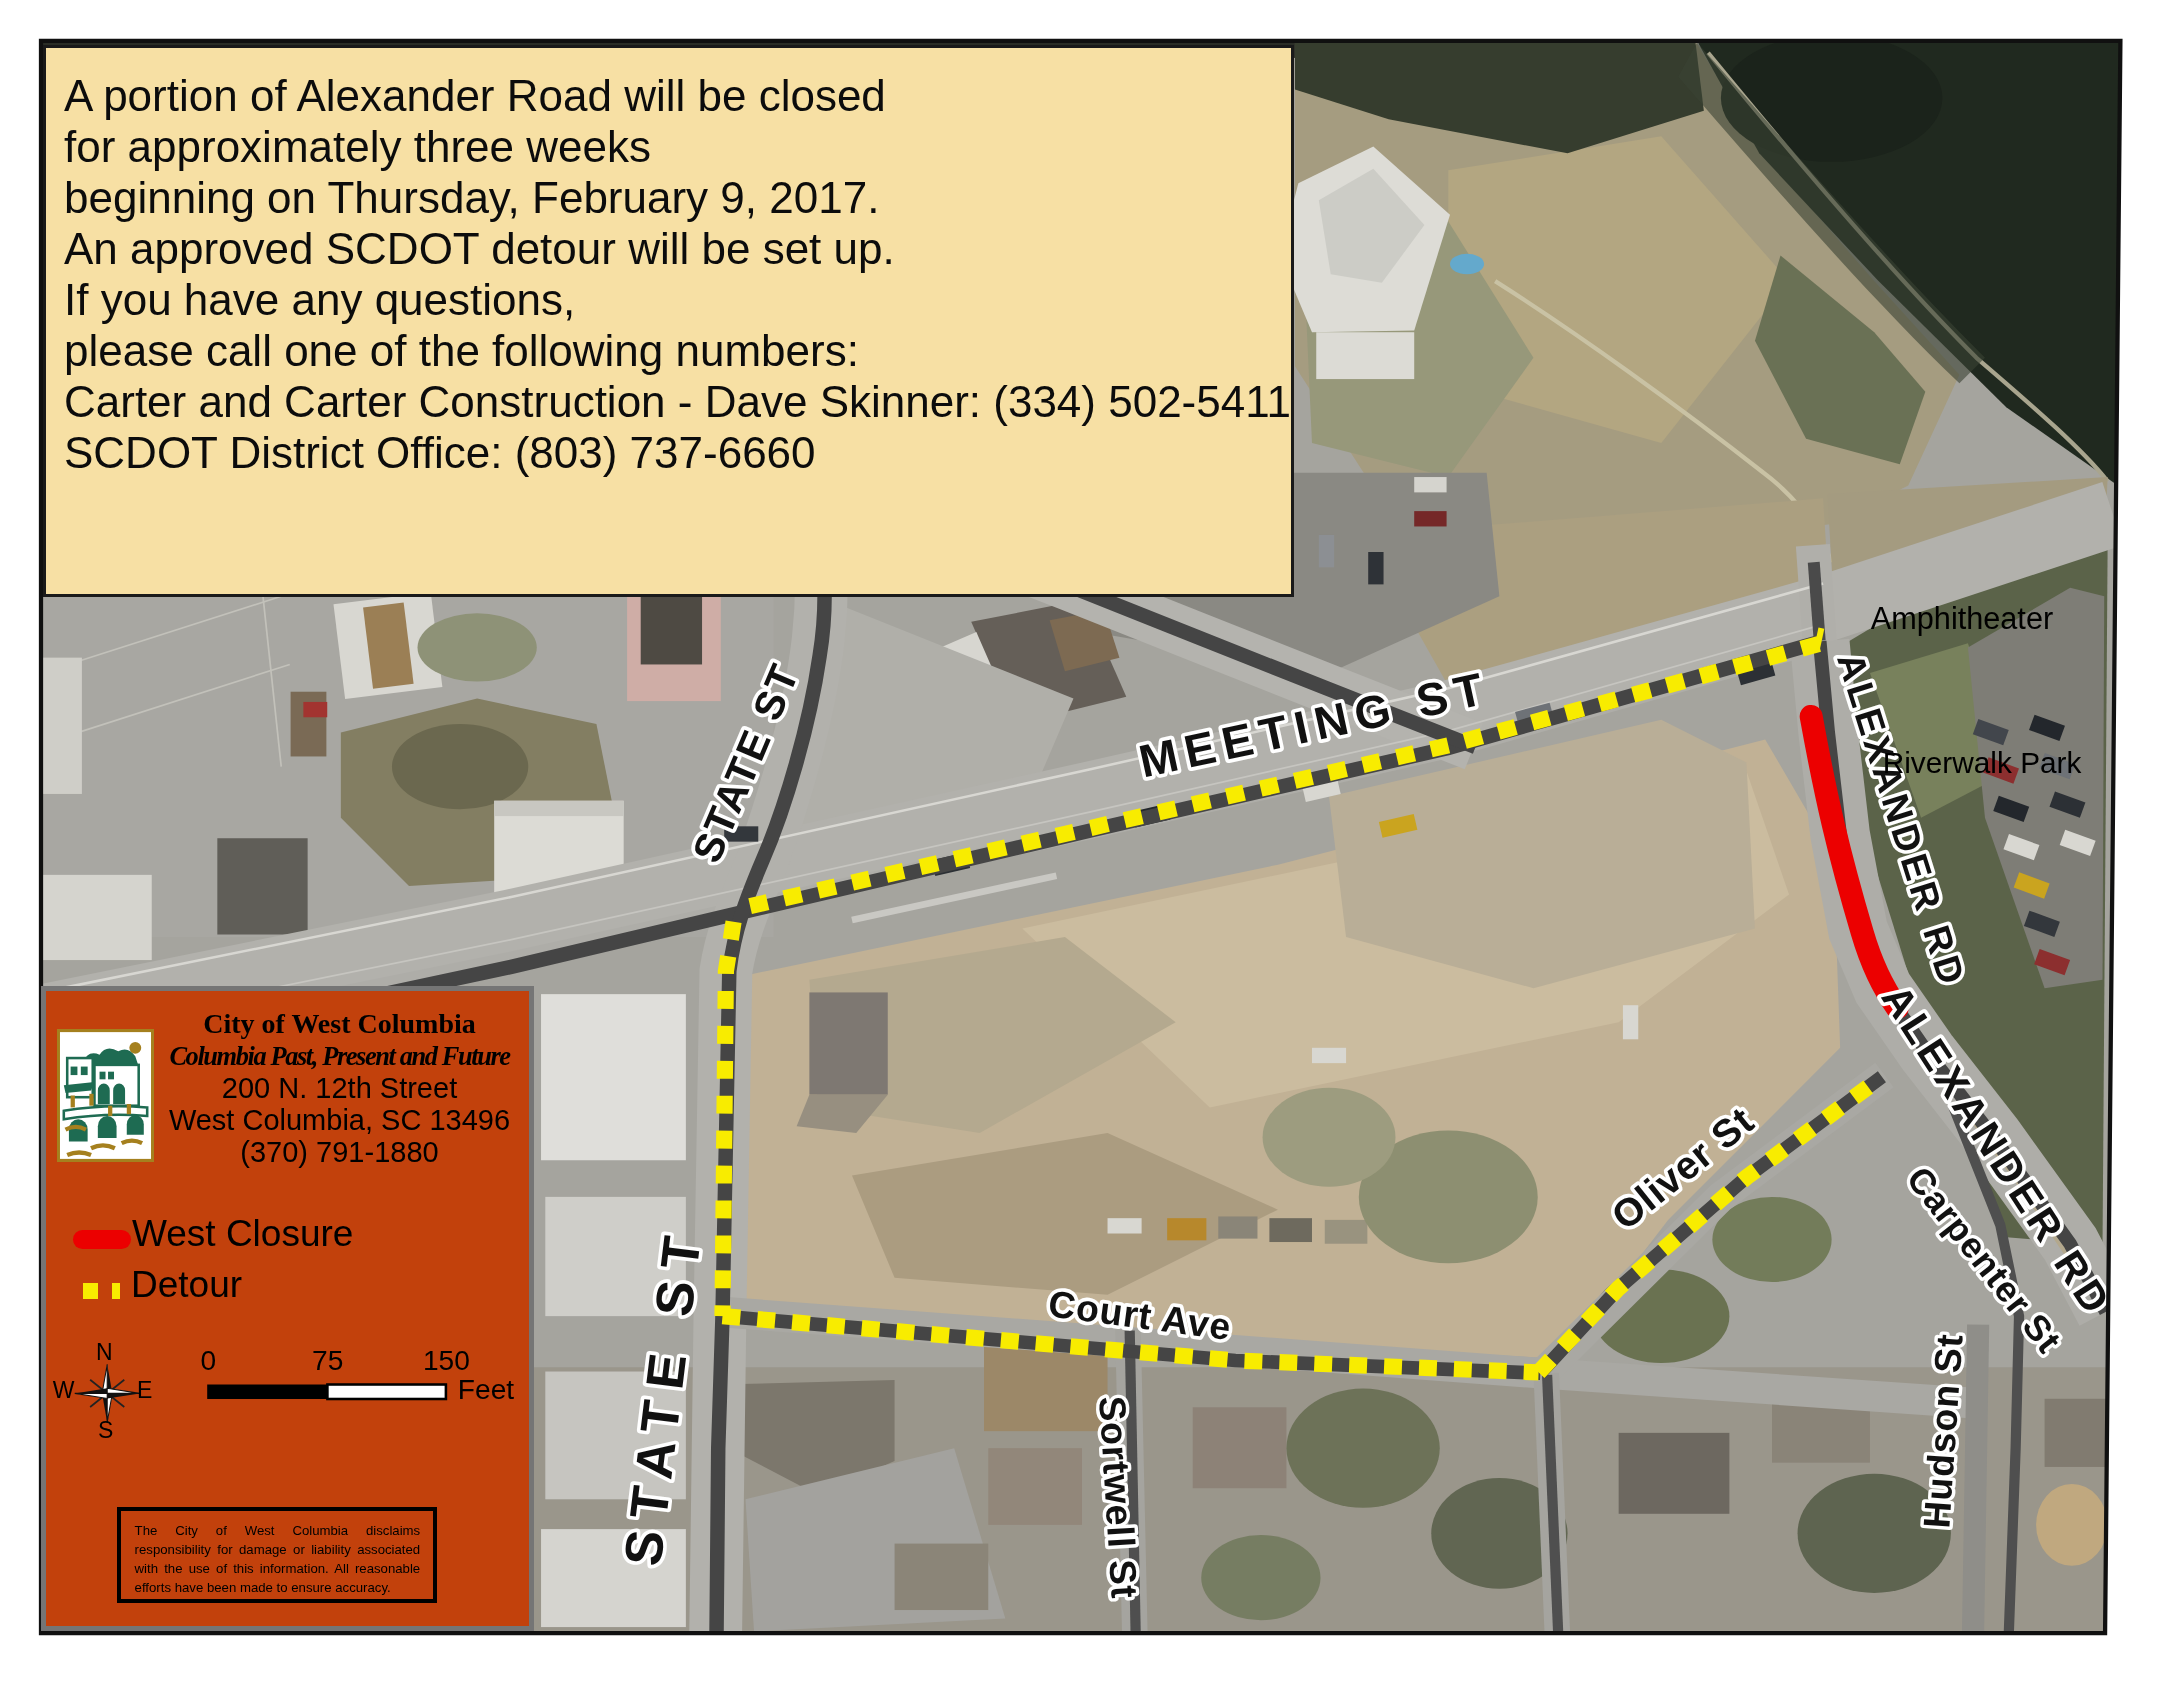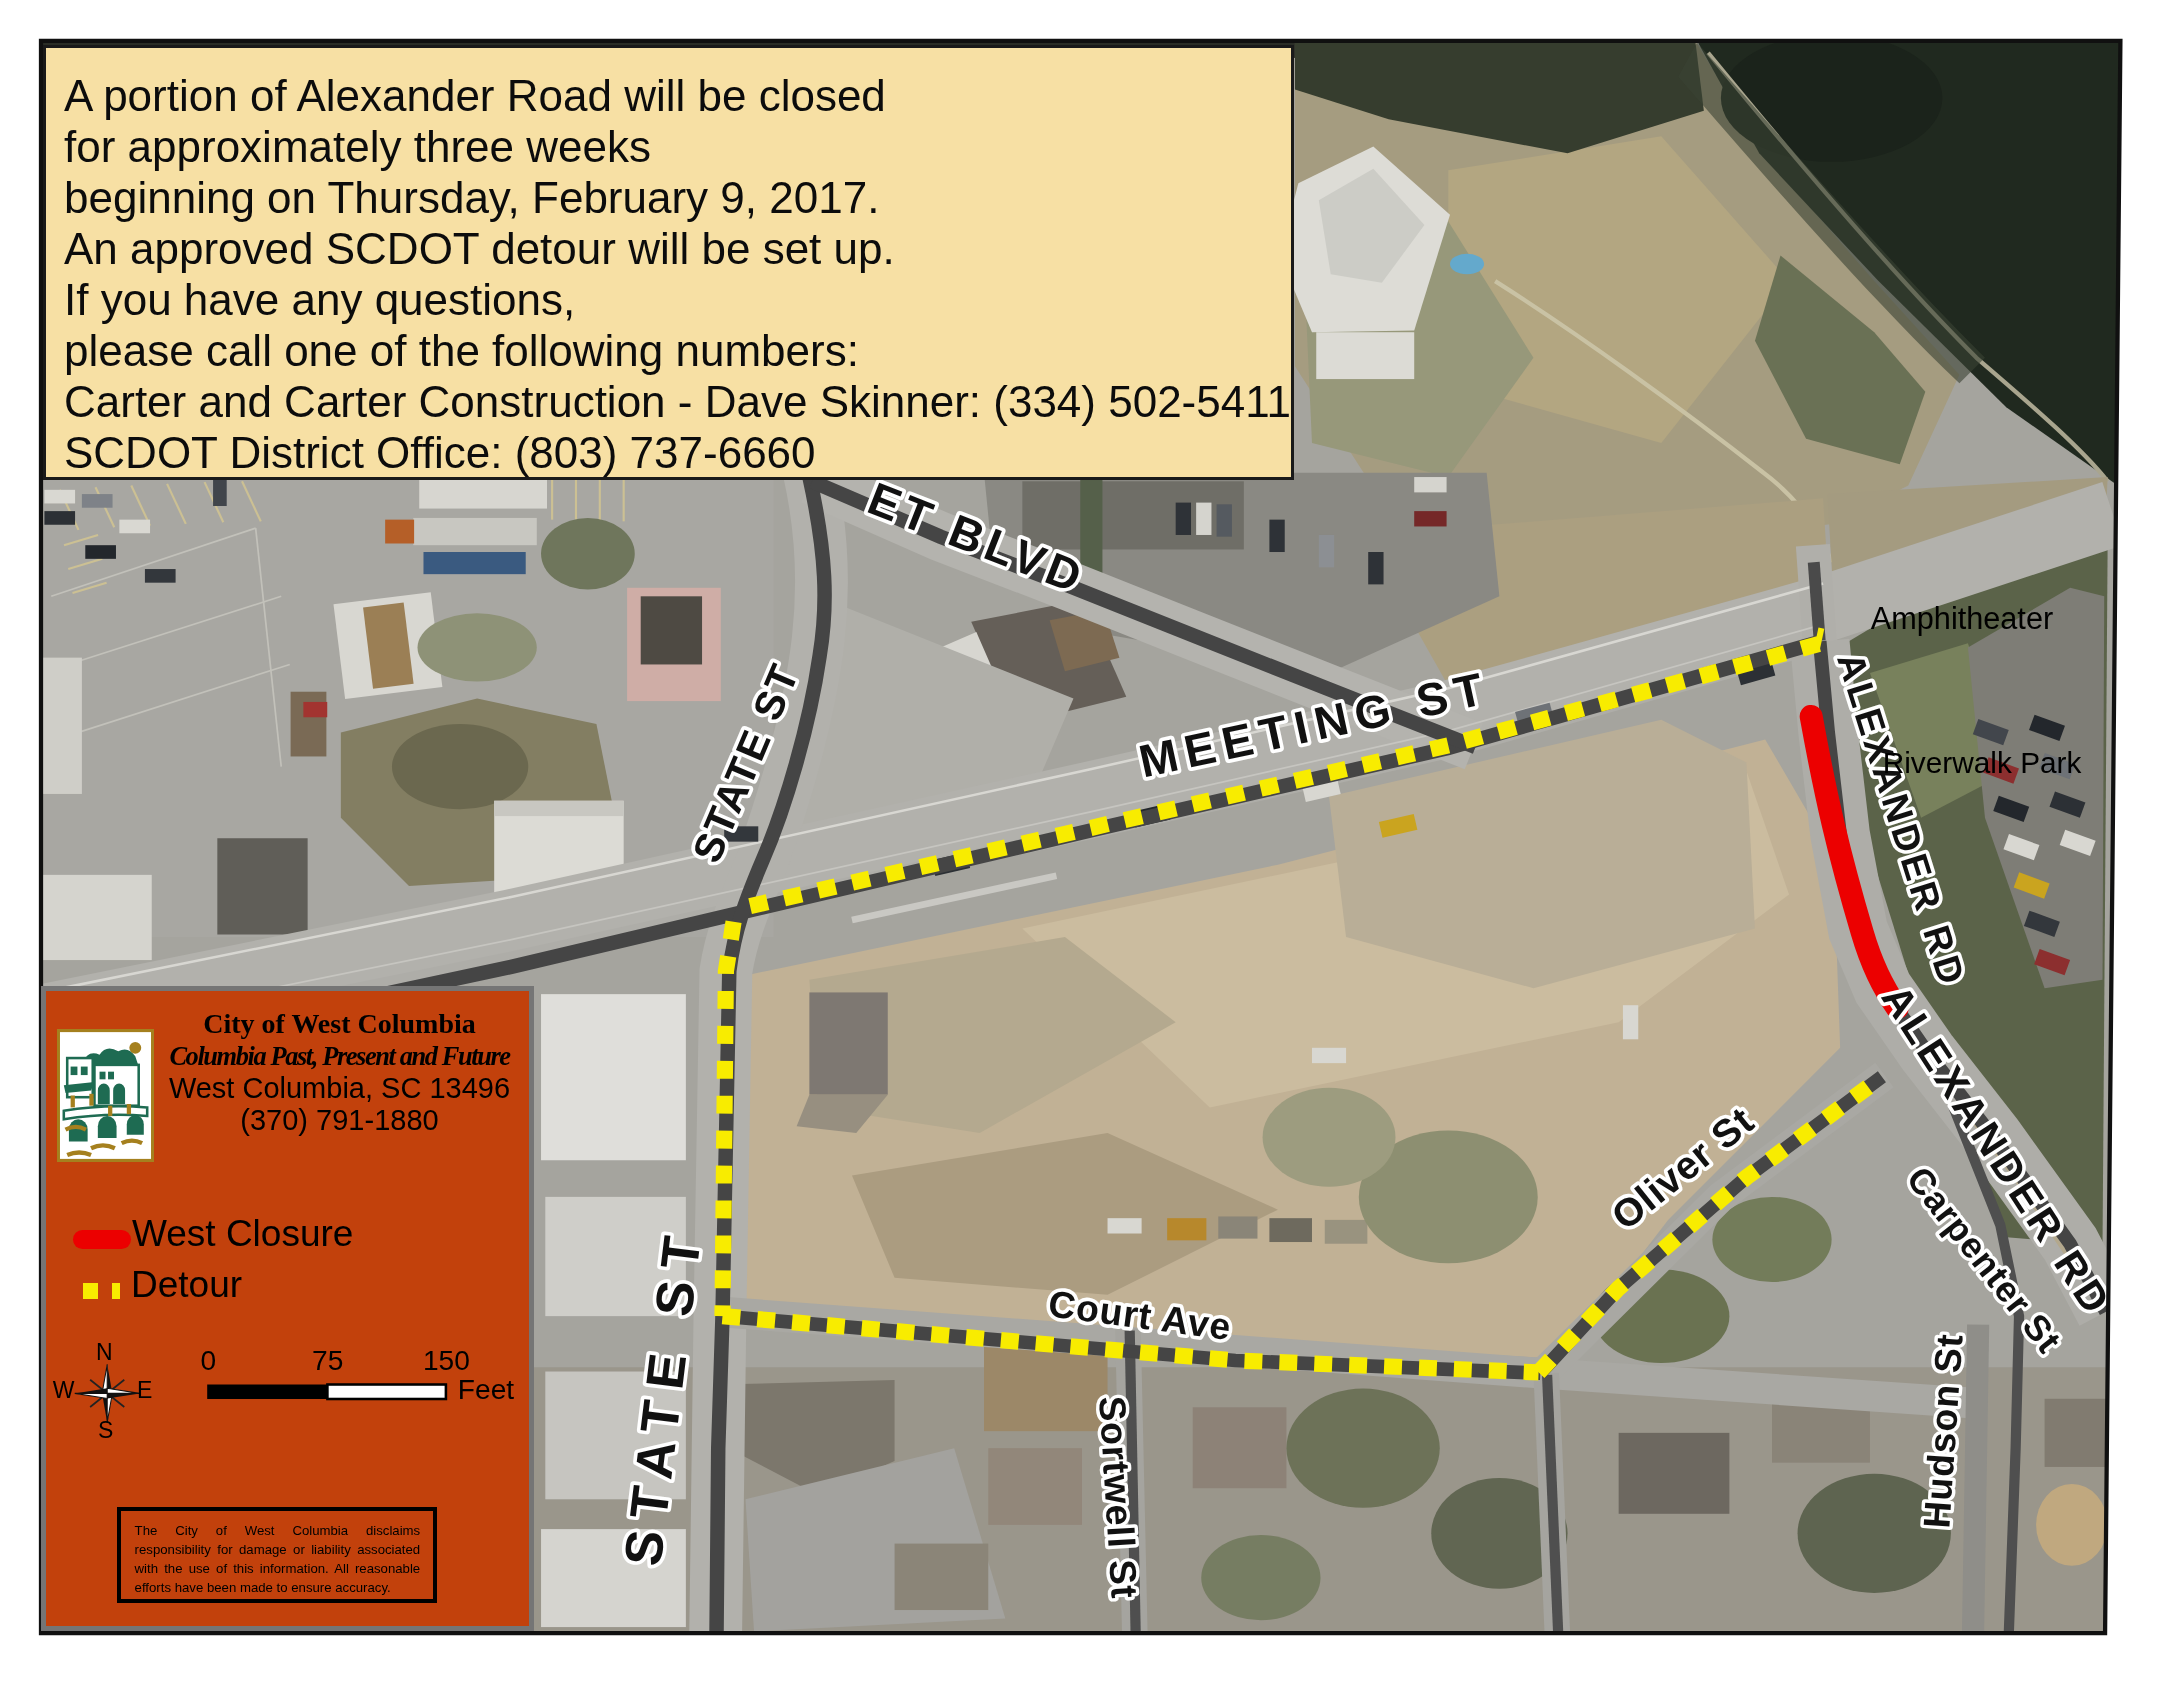--- a/index.html
+++ b/index.html
@@ -1,20 +1,20 @@
 <!DOCTYPE html>
 <html style="font-size:13.6px"><head>
 <meta charset="utf-8">
 <style>
   html,body{margin:0;padding:0;width:2181px;height:1685px;background:#ffffff;overflow:hidden;}
   *{box-sizing:border-box;font-family:"Liberation Sans",sans-serif;}
   #page{position:relative;width:2181px;height:1685px;background:#ffffff;}
   #mapsvg{position:absolute;left:0;top:0;}
   
-  #tanbox{position:absolute;left:43px;top:45px;width:1251px;height:435px;background:#F7E0A4;border:3.4px solid #1a1a1a;padding:22px 0 0 18px;line-height:51px;font-size:44px;color:#0c0c0c;white-space:nowrap;}
+  #tanbox{position:absolute;left:43px;top:45px;width:1251px;height:552px;background:#F7E0A4;border:3.4px solid #1a1a1a;padding:22px 0 0 18px;line-height:51px;font-size:44px;color:#0c0c0c;white-space:nowrap;}
   
   #legend{position:absolute;left:41px;top:986px;width:493px;height:645px;background:#c2410c;border:5.1px solid #757575;}
   .lgtitle{font-family:"Liberation Serif",serif;font-weight:bold;font-size:28px;}
   .lgital{font-family:"Liberation Serif",serif;font-weight:bold;font-style:italic;font-size:26.4px;letter-spacing:-1.4px;}
   .lgsans{font-size:29px;}
   #lgtext{position:absolute;left:-30px;top:17px;width:647px;text-align:center;line-height:32px;color:#000;white-space:nowrap;}
   .legrow{position:absolute;color:#000;font-size:36px;}
   #disclaimer{position:absolute;left:71px;top:516px;width:320px;height:96px;border:4.3px solid #000;padding:10.2px 12.8px 0 13.6px;font-size:13.2px;line-height:19px;text-align:justify;color:#000;}
 </style>
 </head>
@@ -410,20 +410,21 @@
       <path d="M 10,118 q 12,-6 24,0"></path>
       <path d="M 40,140 q 14,-7 28,0"></path>
       <path d="M 76,134 q 12,-6 24,0"></path>
       <path d="M 12,148 q 14,-6 28,0"></path>
     </g>
   </svg>
 
   <div id="lgtext">
         <div class="lgtitle">City of West Columbia</div>
         <div class="lgital">Columbia Past, Present and Future</div>
+        <div class="lgsans">200 N. 12th Street</div>
         <div class="lgsans">West Columbia, SC 13496</div>
         <div class="lgsans">(370) 791-1880</div>
       </div>
 
   <div style="position:absolute;left:27px;top:239px;width:58px;height:19px;background:#ec0000;border-radius:9.4px;"></div>
 
   <div class="legrow" style="left:86px;top:222px;font-size:37px;">West Closure</div>
 
   <div style="position:absolute;left:37px;top:292px;width:15.3px;height:16px;background:#f8ec00;"></div>
   <div style="position:absolute;left:66px;top:292px;width:7.7px;height:16px;background:#f8ec00;"></div>

